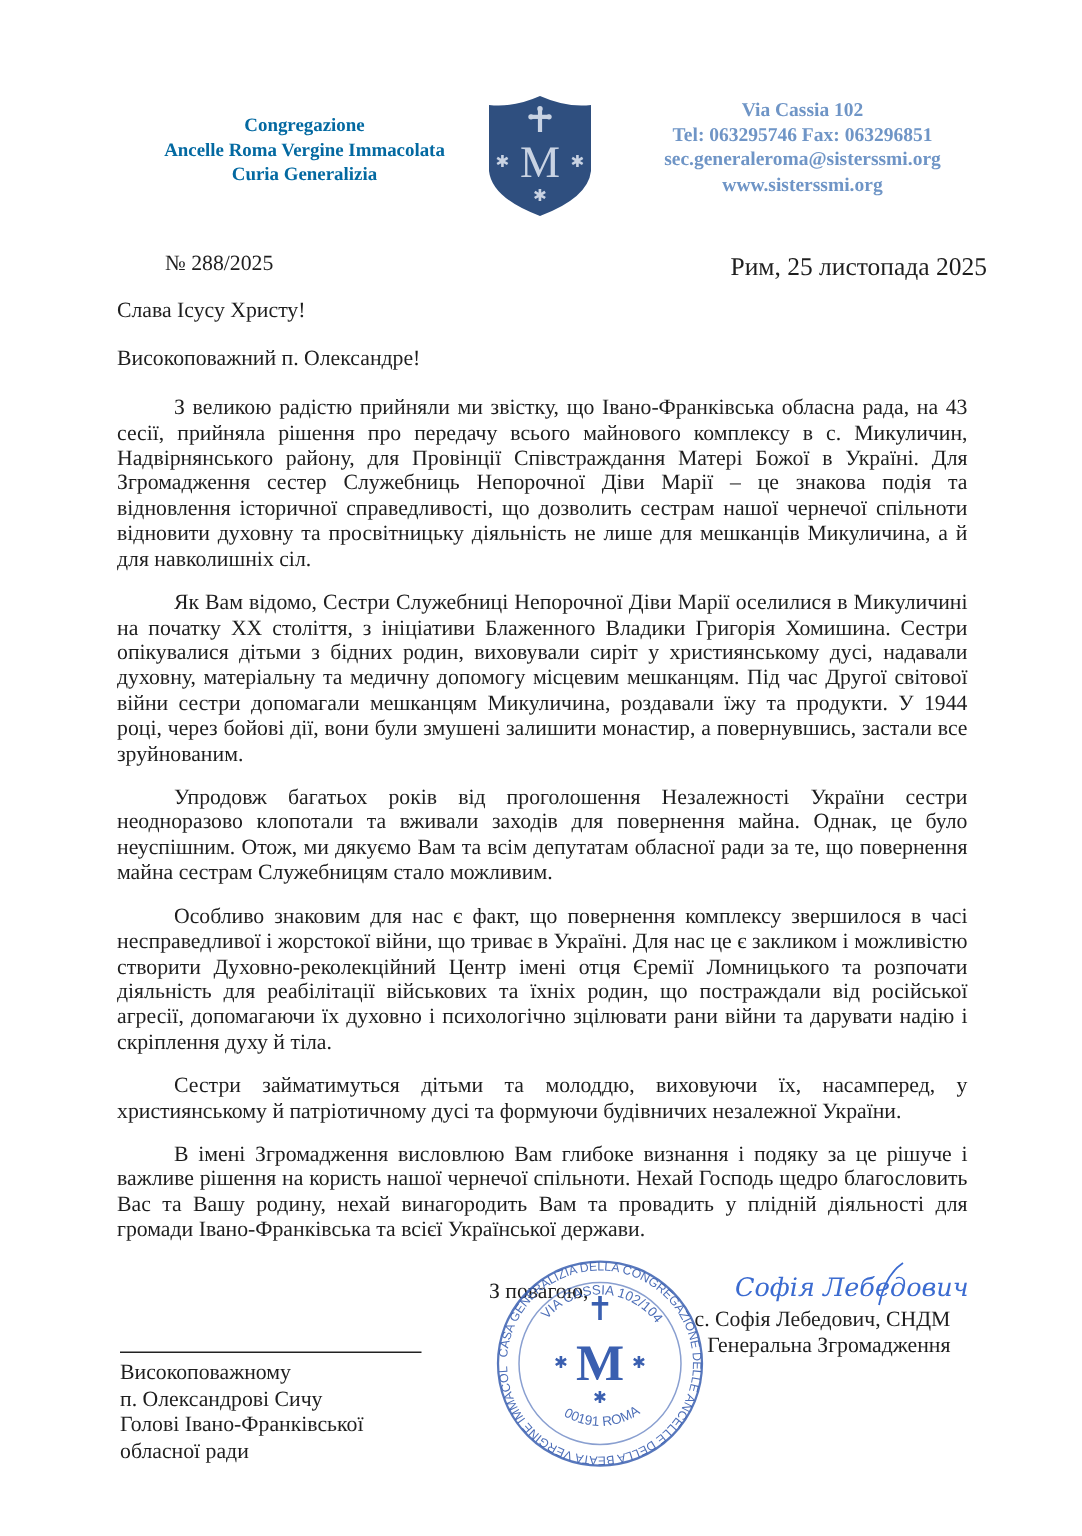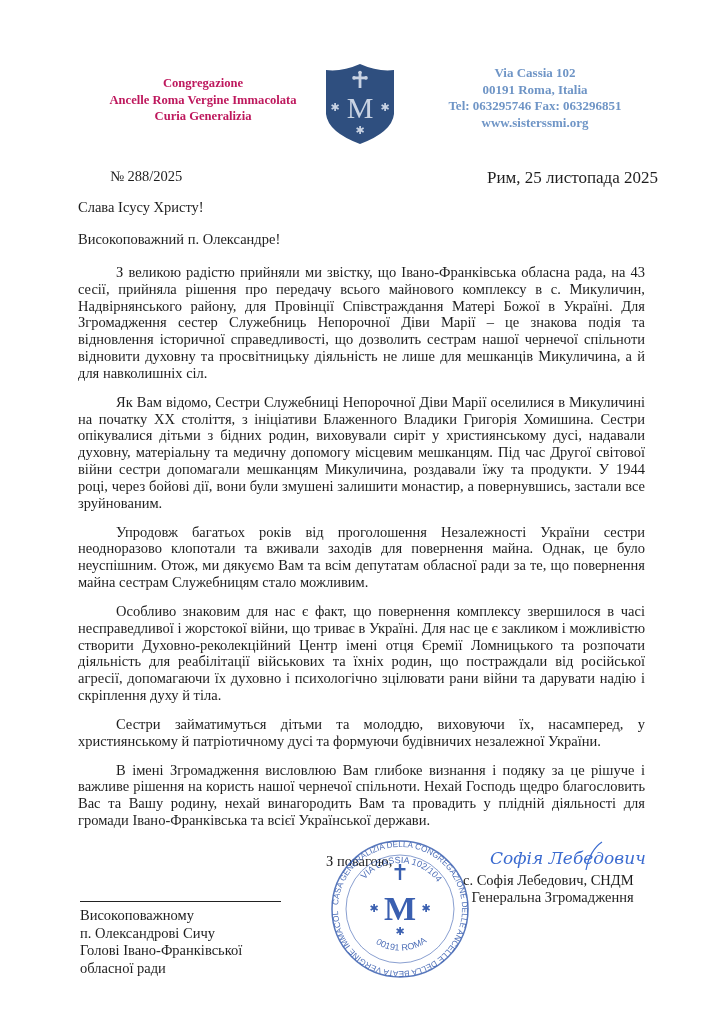--- a/index.html
+++ b/index.html
@@ -1,19 +1,19 @@
 <!DOCTYPE html>
 <html><head>
 <meta charset="utf-8">
 <style>
   html, body { margin: 0; padding: 0; background: #ffffff; }
   body { width: 721px; height: 1024px; position: relative; overflow: hidden;
          font-family: "Liberation Serif", "DejaVu Serif", serif; color: #1e1e1e; }
   .lh-left { position: absolute; left: 88px; top: 75px; width: 230px; text-align: center;
-             color: #be185d; font-weight: bold; font-size: 12.6px; line-height: 16.5px; }
+             color: #0369a1; font-weight: bold; font-size: 12.6px; line-height: 16.5px; }
   .lh-right { position: absolute; left: 415px; top: 65px; width: 240px; text-align: center;
               color: #6f95c6; font-weight: bold; font-size: 13px; line-height: 16.5px; }
   .lh-right a { color: #6f95c6; text-decoration: none; }
   .shield { position: absolute; left: 322px; top: 62px; width: 76px; width: 76px; height: 84px; }
   .ref { position: absolute; left: 78px; top: 168px; font-size: 14.5px; margin-left: 32px; }
   .date { position: absolute; left: 487px; top: 168px; font-size: 17px; }
   .greet { position: absolute; left: 78px; top: 199px; font-size: 14.5px; }
   .salut { position: absolute; left: 78px; top: 231px; font-size: 14.5px; }
   .body-text { position: absolute; left: 78px; top: 264px; width: 567px; font-size: 14.5px;
                line-height: 16.8px; }
@@ -44,22 +44,22 @@
     <circle cx="44" cy="15.9" r="1.8"></circle>
   </g>
   <text x="38" y="56" text-anchor="middle" font-family="Liberation Serif, serif" font-size="30" fill="#c9d3e3">M</text>
   <text x="13" y="49" text-anchor="middle" font-size="11" fill="#c9d3e3">✱</text>
   <text x="63" y="49" text-anchor="middle" font-size="11" fill="#c9d3e3">✱</text>
   <text x="38" y="72" text-anchor="middle" font-size="11" fill="#c9d3e3">✱</text>
 </svg>
 
 <div class="lh-right">
   <div>Via Cassia 102</div>
-  <div>00191 Roma, Italia</div>
   <div>Tel: 063295746 Fax: 063296851</div>
+  <div><a>sec.generaleroma@sisterssmi.org</a></div>
   <div><a>www.sisterssmi.org</a></div>
 </div>
 
 <div class="ref">№ 288/2025</div>
 <div class="date">Рим, 25 листопада 2025</div>
 <div class="greet">Слава Ісусу Христу!</div>
 <div class="salut">Високоповажний п. Олександре!</div>
 
 <div class="body-text">
   <p>З великою радістю прийняли ми звістку, що Івано-Франківська обласна рада, на 43 сесії, прийняла рішення про передачу всього майнового комплексу в с. Микуличин, Надвірнянського району, для Провінції Співстраждання Матері Божої в Україні. Для Згромадження сестер Служебниць Непорочної Діви Марії – це знакова подія та відновлення історичної справедливості, що дозволить сестрам нашої чернечої спільноти відновити духовну та просвітницьку діяльність не лише для мешканців Микуличина, а й для навколишніх сіл.</p>

